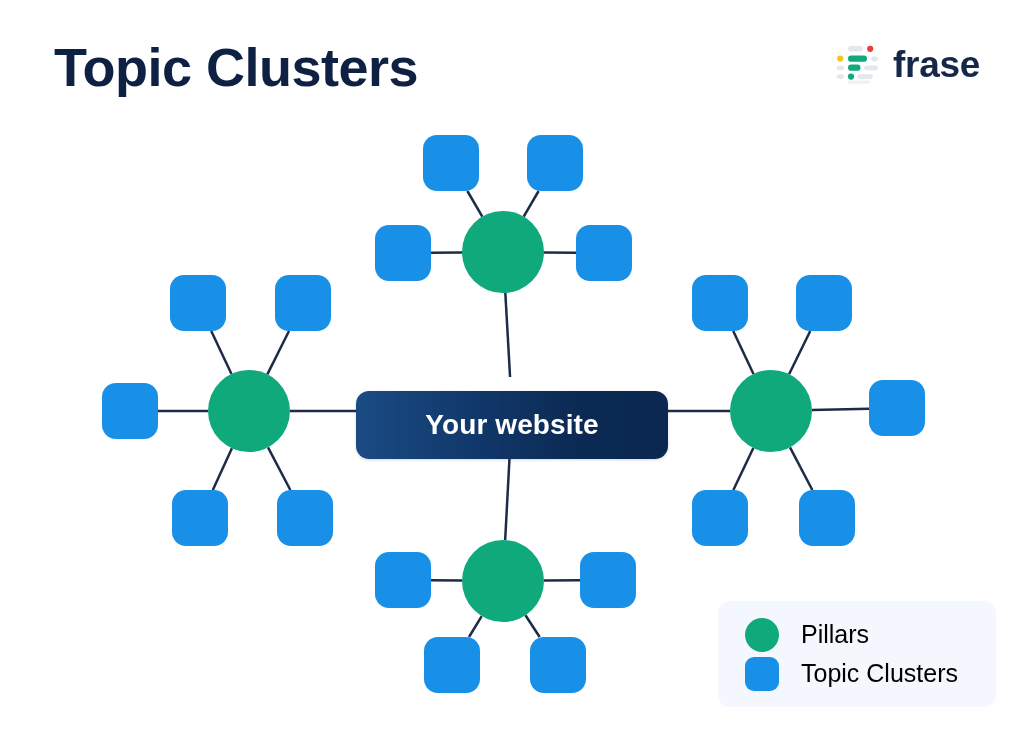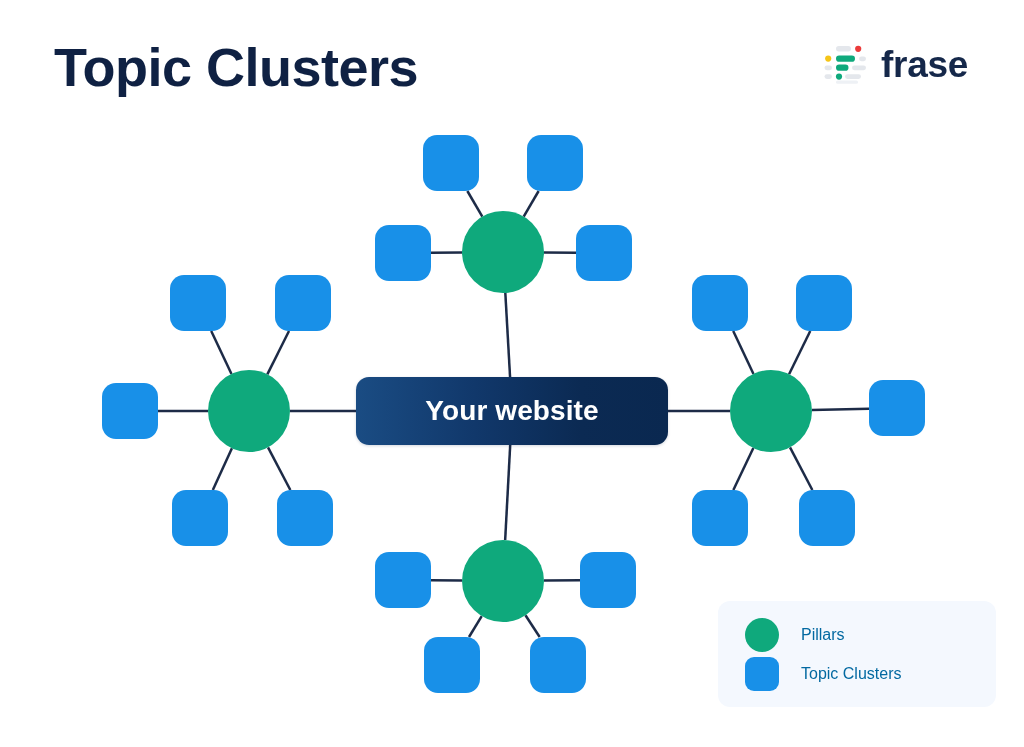--- a/index.html
+++ b/index.html
@@ -29,21 +29,21 @@
     font-size: 54px;
     font-weight: 700;
     letter-spacing: -0.5px;
     color: #0F2143;
     line-height: 1.1;
     white-space: nowrap;
   }
 
   #brand-logo {
     position: absolute;
-    right: 56px;
+    right: 44px;
     top: 44px;
     display: flex;
     align-items: center;
     gap: 13px;
     justify-content: center;
   }
   #brand-mark {
     width: 44px;
     height: 40px;
     display: block;
@@ -61,21 +61,21 @@
     position: absolute;
     left: 0;
     top: 0;
     width: 1024px;
     height: 747px;
   }
 
   #center-node {
     position: absolute;
     left: 356px;
-    top: 377px;
+    top: 391px;
     width: 312px;
     height: 68px;
     border-radius: 13px;
     background: linear-gradient(90deg, #1A4C83 0%, #11386B 38%, #0B2A53 72%, #0A2850 100%);
     display: flex;
     align-items: center;
     justify-content: center;
     box-shadow: 0 1px 3px rgba(10,35,70,0.18);
   }
   #center-node-label {
@@ -113,23 +113,23 @@
   }
   .legend-swatch-square {
     width: 34px;
     height: 34px;
     border-radius: 9px;
     background: #1890E8;
     flex: 0 0 auto;
   }
   .legend-label {
     margin-left: 22px;
-    font-size: 16px;
+    font-size: 25px;
     font-weight: 400;
-    color: #0369a1;
+    color: #000000;
     white-space: nowrap;
   }
 </style>
 </head>
 <body>
 
 <div id="page">
 
   <div id="page-title">Topic Clusters</div>
 

